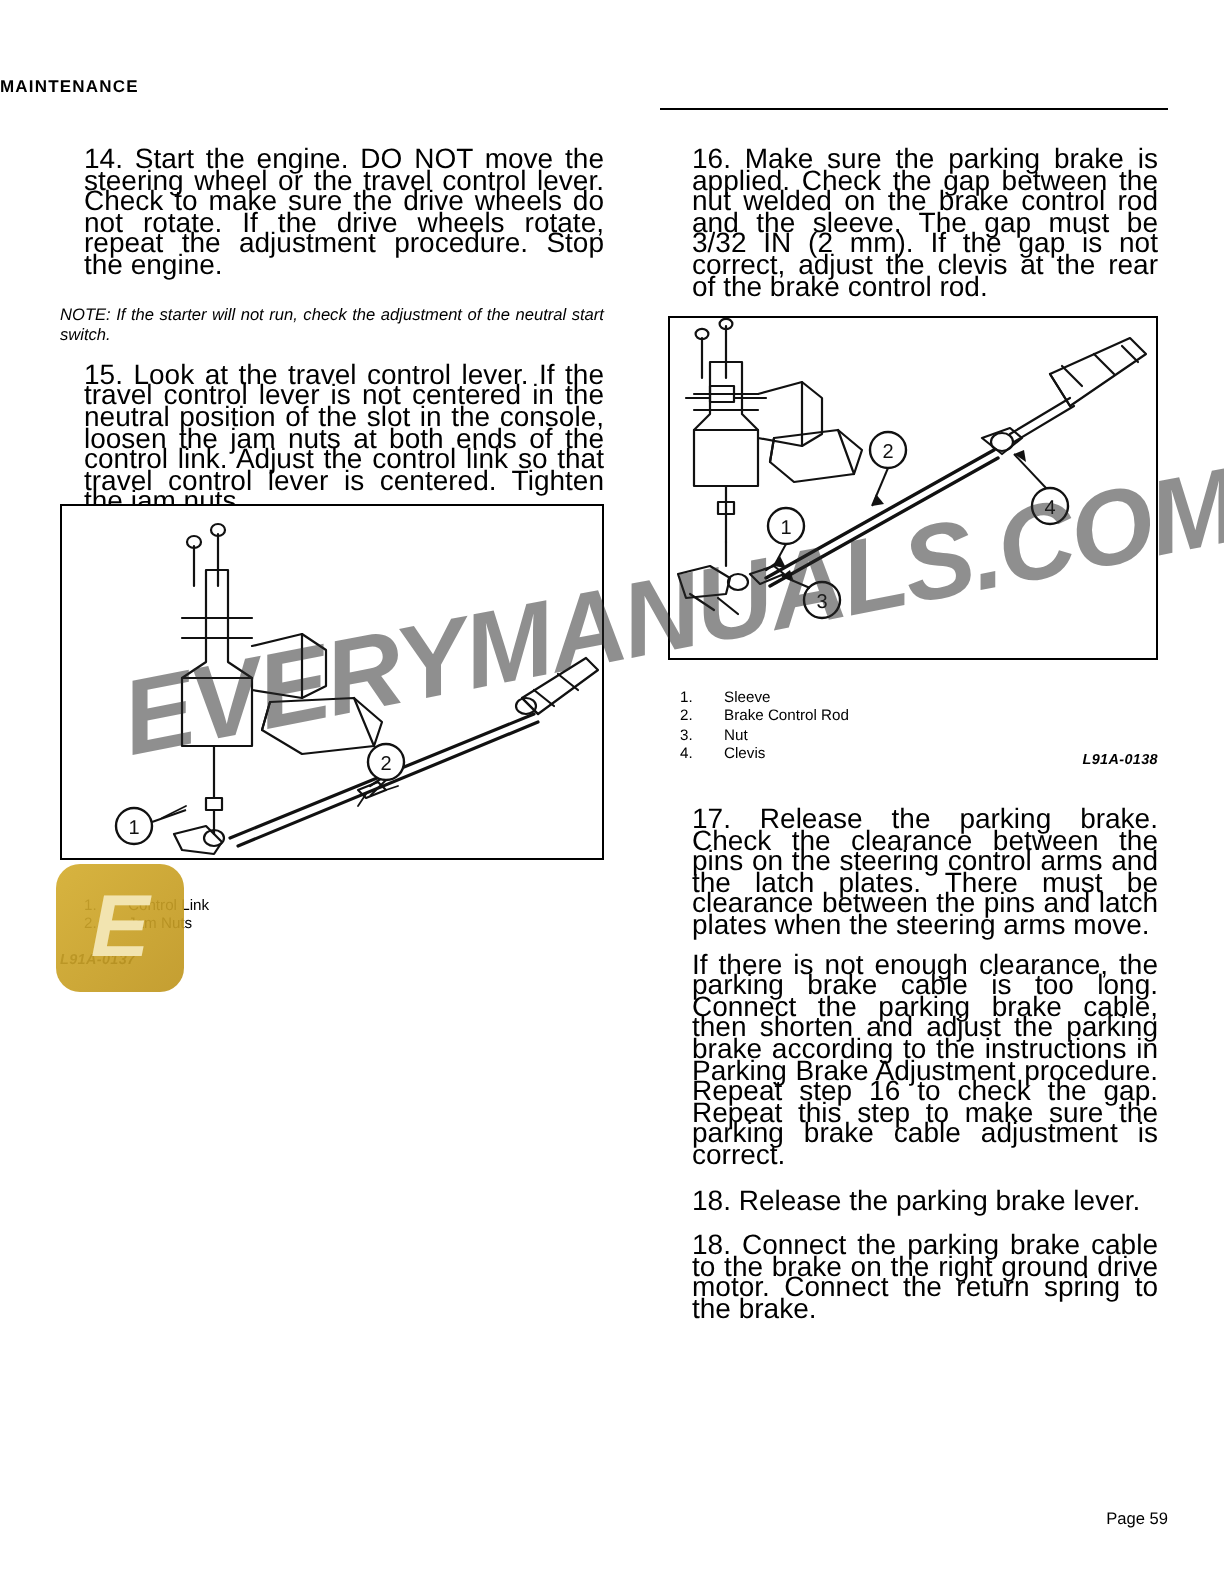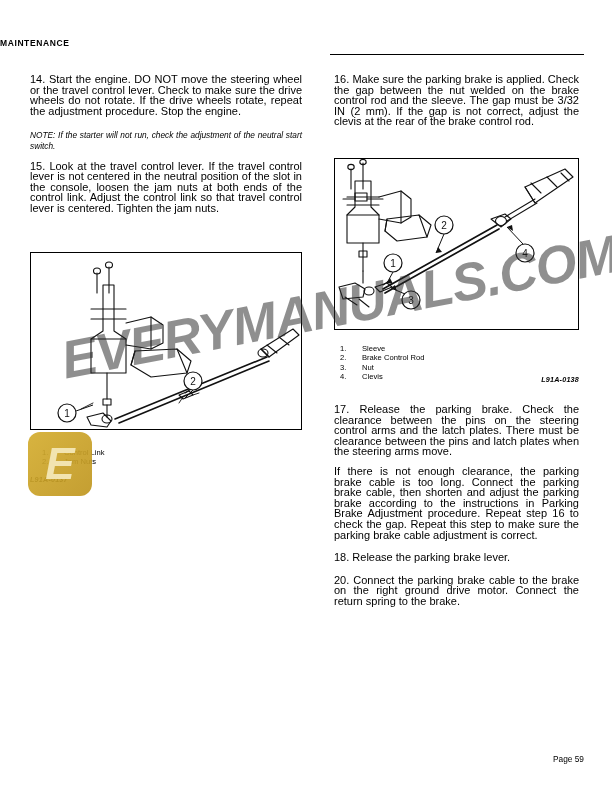--- a/index.html
+++ b/index.html
@@ -23,22 +23,22 @@
     position:absolute;left:330px;right:28px;top:54px;
     border-bottom:1.1px solid #000;
   }
 
   
   .col{position:absolute;top:74px;width:272px;}
   .col-left{left:30px;}
   .col-right{left:334px;width:245px;}
 
   p.body{
-    margin:0 0 9px 0;
-    font-size:11px;
+    margin:0 0 9px 12px;
+    font-size:14px;
     line-height:10.6px;
     text-align:justify;
     text-justify:inter-word;
   }
   p.note{
     margin:14px 0 9px 0;
     font-size:8.3px;
     line-height:10.6px;
     font-style:italic;
     text-align:justify;
@@ -286,21 +286,21 @@
     <div class="legend-row">
       <span class="legend-num">4.</span>
       <span>Clevis</span>
     </div>
   </div>
 
   <div class="col col-right" style="top:404px;">
     <p class="body">17.   Release the parking brake. Check the clearance between the pins on the steering control arms and the latch plates. There must be clearance between the pins and latch plates when the steering arms move.</p>
     <p class="body">If there is not enough clearance, the parking brake cable is too long. Connect the parking brake cable, then shorten and adjust the parking brake according to the instructions in Parking Brake Adjustment procedure. Repeat step 16 to check the gap. Repeat this step to make sure the parking brake cable adjustment is correct.</p>
     <p class="body" style="margin-top:12px;">18.   Release the parking brake lever.</p>
-    <p class="body" style="margin-top:12px;">20.   Connect the parking brake cable to the brake on the right ground drive motor. Connect the return spring to the brake.</p>
+    <p class="body" style="margin-top:12px;">18.   Connect the parking brake cable to the brake on the right ground drive motor. Connect the return spring to the brake.</p>
   </div>
 
   <div class="footer">Page 59</div>
 
   <div class="watermark">
     <div class="wm-badge"></div>
     <div class="wm-badge-e">E</div>
     <div class="wm-text">EVERYMANUALS.COM</div>
   </div>
 

